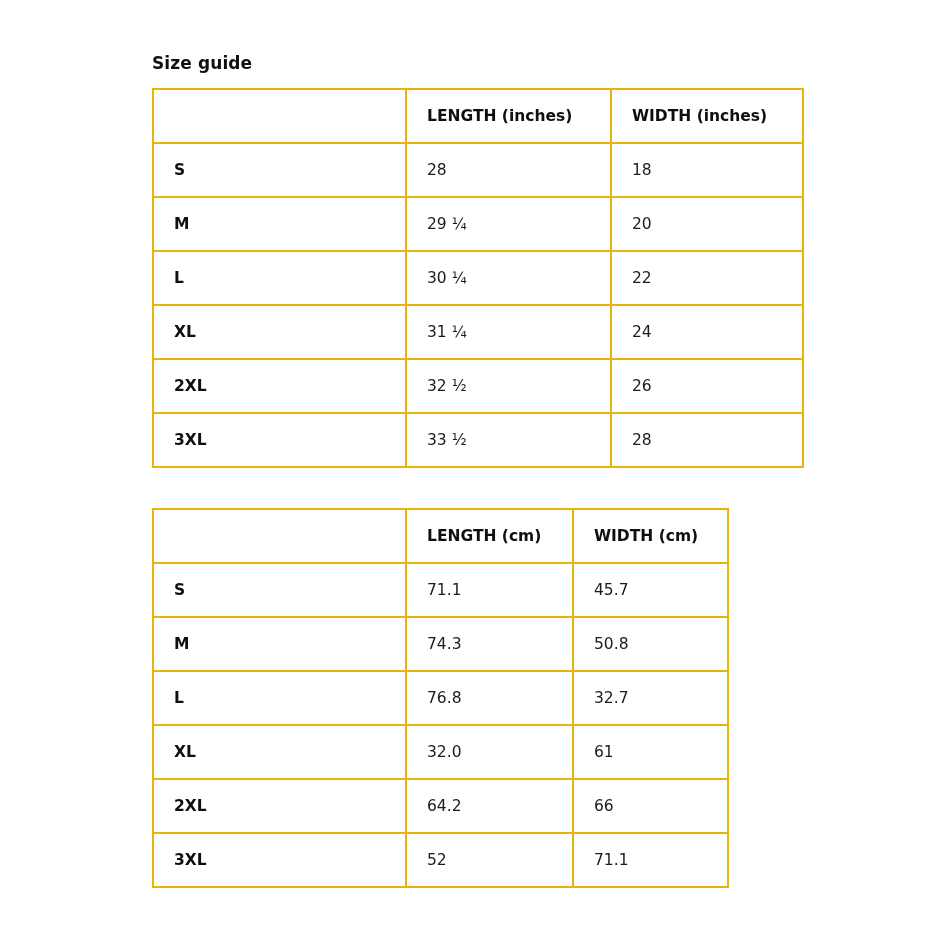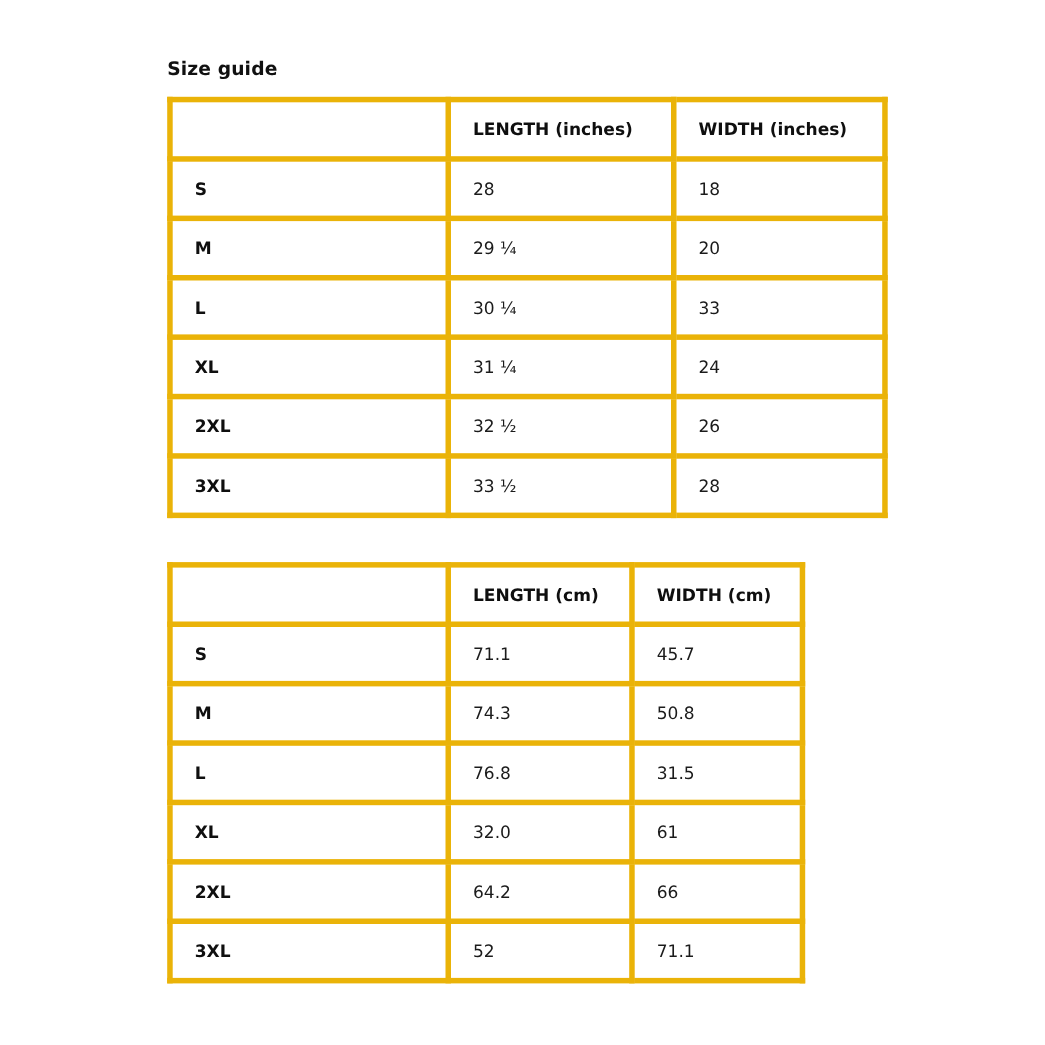--- a/index.html
+++ b/index.html
@@ -33,21 +33,21 @@
     padding: 0 0 4px 0;
     line-height: 26px;
   }
   .size-table {
     border-collapse: collapse;
     table-layout: fixed;
     border-spacing: 0;
     background: #ffffff;
   }
   .size-table td, .size-table th {
-    border: 5px solid #eab308;
+    border: 2px solid #eab308;
     height: 54px;
     box-sizing: border-box;
     padding: 0 0 0 20px;
     text-align: left;
     vertical-align: middle;
     font-size: 15.5px;
     font-weight: 400;
     color: #1b1b1b;
     line-height: 20px;
     white-space: nowrap;
@@ -104,21 +104,21 @@
         <td>18</td>
       </tr>
       <tr>
         <td class="size-cell">M</td>
         <td>29 ¼</td>
         <td>20</td>
       </tr>
       <tr>
         <td class="size-cell">L</td>
         <td>30 ¼</td>
-        <td>33</td>
+        <td>22</td>
       </tr>
       <tr>
         <td class="size-cell">XL</td>
         <td>31 ¼</td>
         <td>24</td>
       </tr>
       <tr>
         <td class="size-cell">2XL</td>
         <td>32 ½</td>
         <td>26</td>
@@ -151,21 +151,21 @@
         <td>45.7</td>
       </tr>
       <tr>
         <td class="size-cell">M</td>
         <td>74.3</td>
         <td>50.8</td>
       </tr>
       <tr>
         <td class="size-cell">L</td>
         <td>76.8</td>
-        <td>31.5</td>
+        <td>32.7</td>
       </tr>
       <tr>
         <td class="size-cell">XL</td>
         <td>32.0</td>
         <td>61</td>
       </tr>
       <tr>
         <td class="size-cell">2XL</td>
         <td>64.2</td>
         <td>66</td>

